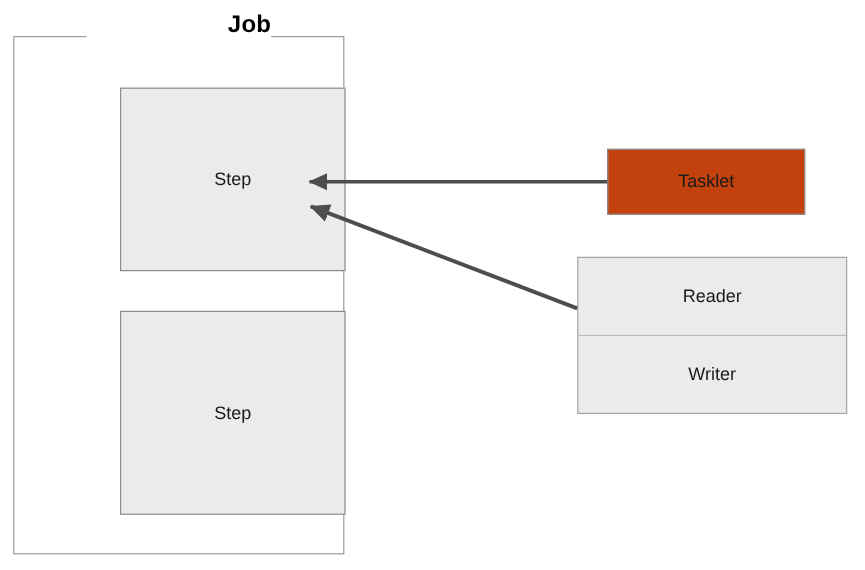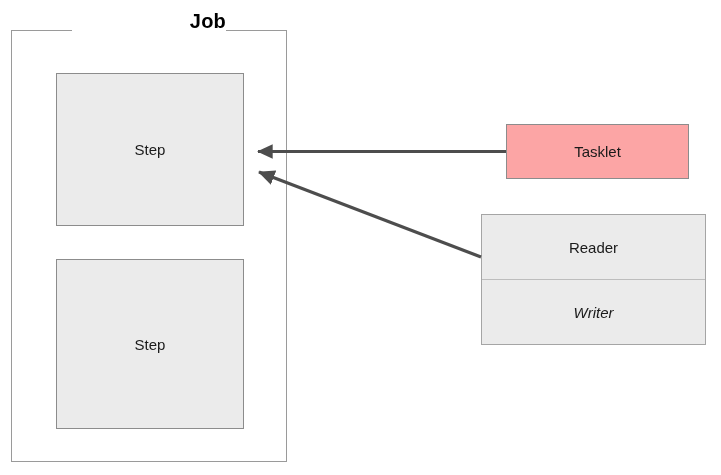--- a/index.html
+++ b/index.html
@@ -53,41 +53,42 @@
   .step-box {
     position: absolute;
     background: #ebebeb;
     border: 1.5px solid #8c8c8c;
     box-sizing: border-box;
     display: flex;
     align-items: center;
     justify-content: center;
     font-size: 15px;
     color: #1a1a1a;
+    margin-left: 44px;
   }
   .step-1 {
     left: 56px;
     top: 73px;
     width: 188px;
     height: 153px;
   }
   .step-2 {
     left: 56px;
     top: 259px;
     width: 188px;
     height: 170px;
   }
   
   .tasklet-box {
     position: absolute;
     left: 506px;
     top: 124px;
-    width: 183px;
+    width: 165px;
     height: 55px;
-    background: #fca5a5;
+    background: #c2410c;
     border: 1.5px solid #8c8c8c;
     box-sizing: border-box;
     display: flex;
     align-items: center;
     justify-content: center;
     font-size: 15px;
     color: #1a1a1a;
   }
   
   .rpw-box {
@@ -107,21 +108,20 @@
     display: flex;
     align-items: center;
     justify-content: center;
     font-size: 15px;
     color: #1a1a1a;
     border-bottom: 1px solid #bdbdbd;
     box-sizing: border-box;
   }
   .rpw-row:last-child {
     border-bottom: none;
-    font-style: italic;
   }
   
   .arrow-layer {
     position: absolute;
     left: 0;
     top: 0;
     width: 721px;
     height: 475px;
     pointer-events: none;
   }

